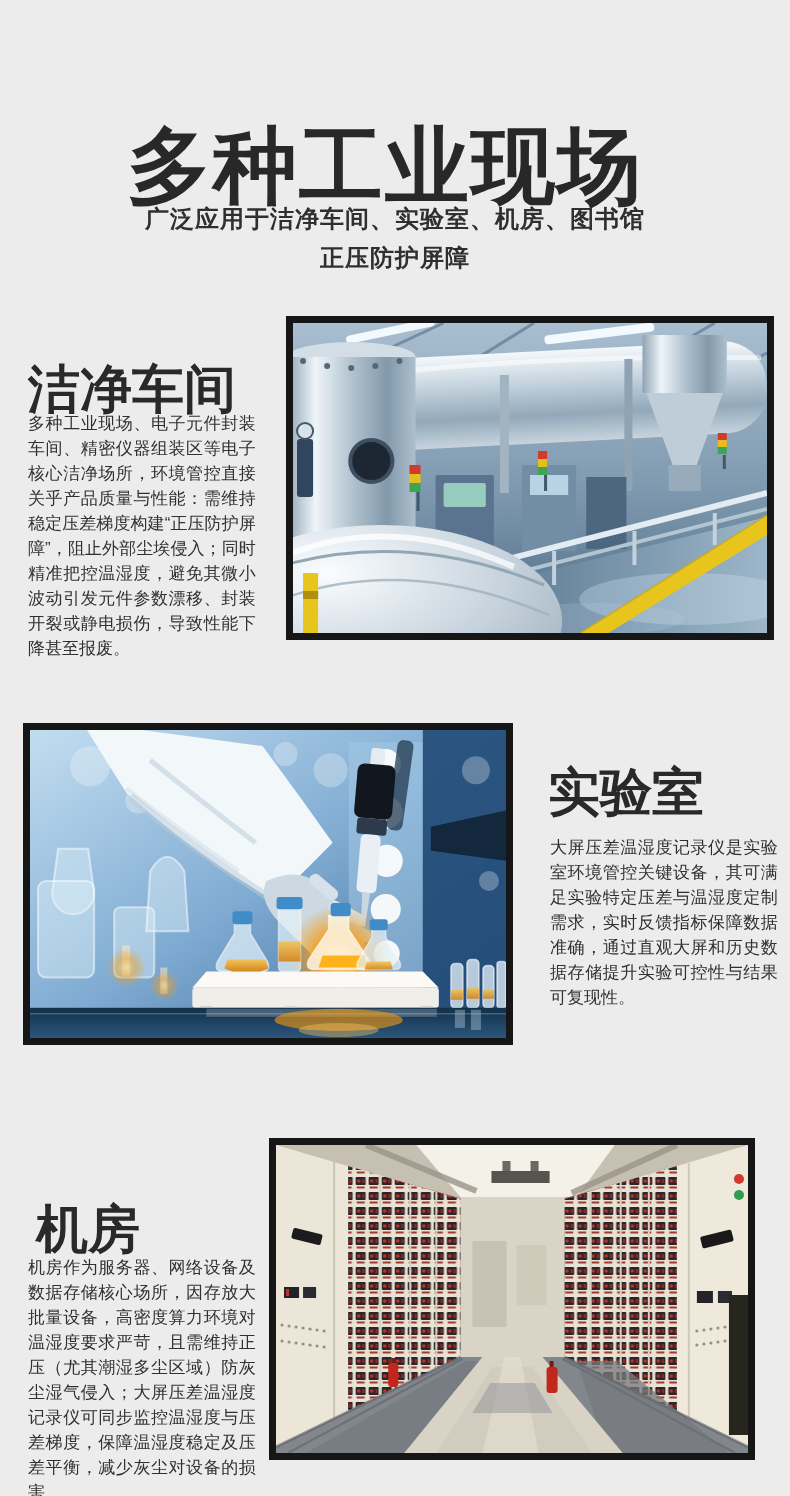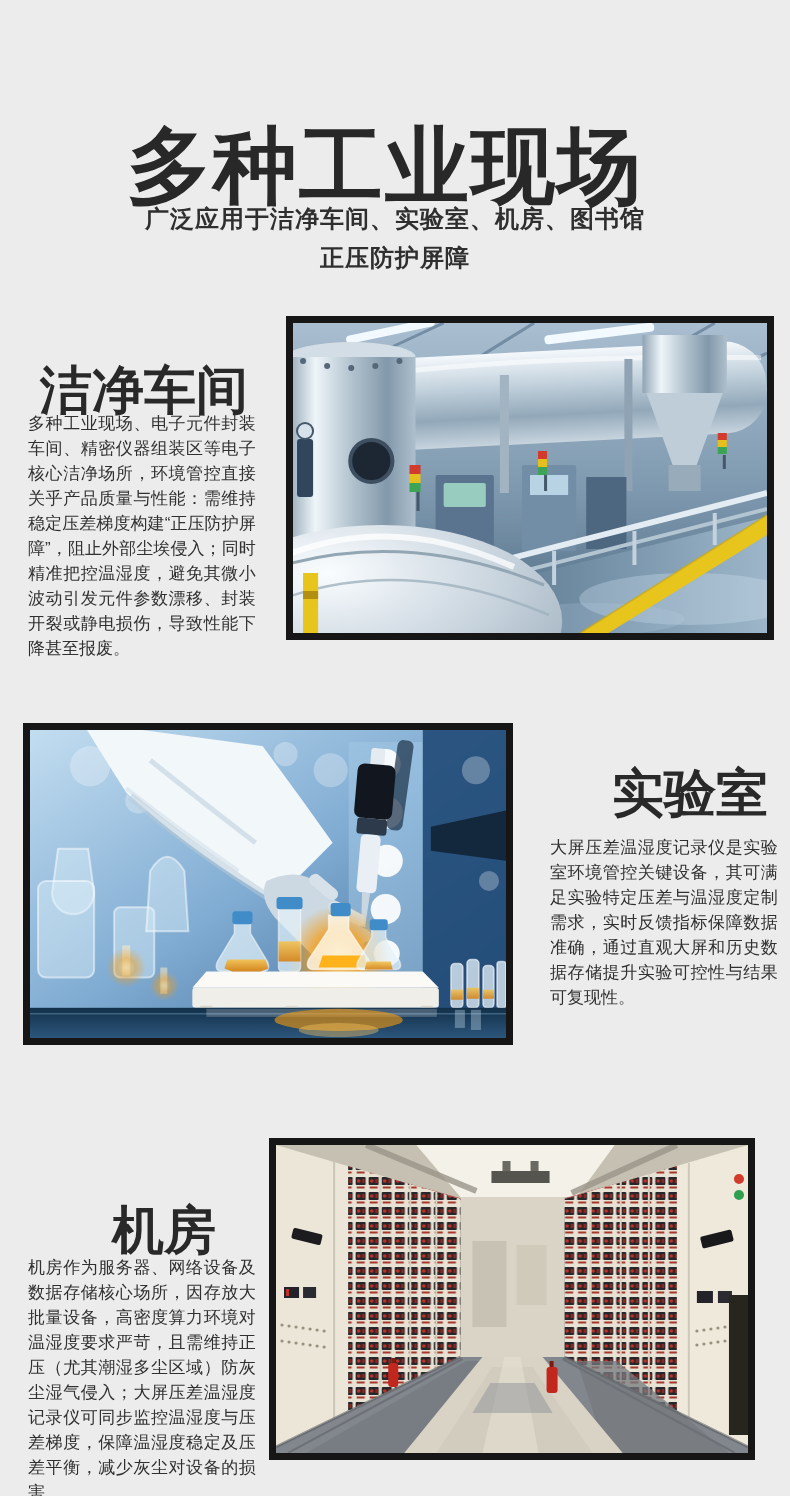--- a/index.html
+++ b/index.html
@@ -19,21 +19,21 @@
   .page-sub{
     left:0;width:790px;text-align:center;
     font-size:24px;line-height:30px;font-weight:700;color:#2f2f2f;
     letter-spacing:1px;white-space:nowrap;
   }
   .sub1{top:180px;}
   .sub2{top:219px;}
   
   .sec-h{
     font-size:52px;line-height:1.2;font-weight:800;color:#292929;
-    text-align:right;white-space:nowrap;
+    text-align:left;white-space:nowrap;font-family:Liberation Serif, serif;
   }
   .h1s{left:28px;top:316px;width:220px;}
   .h2s{left:548px;top:719px;width:220px;}
   .h3s{left:36px;top:1156px;width:180px;}
   .sec-p{
     font-size:17px;line-height:25px;font-weight:500;color:#303030;
     width:13.4em;text-align:justify;
     word-break:break-all;line-break:anywhere;overflow-wrap:anywhere;
   }
   .p1s{left:28px;top:394px;}

